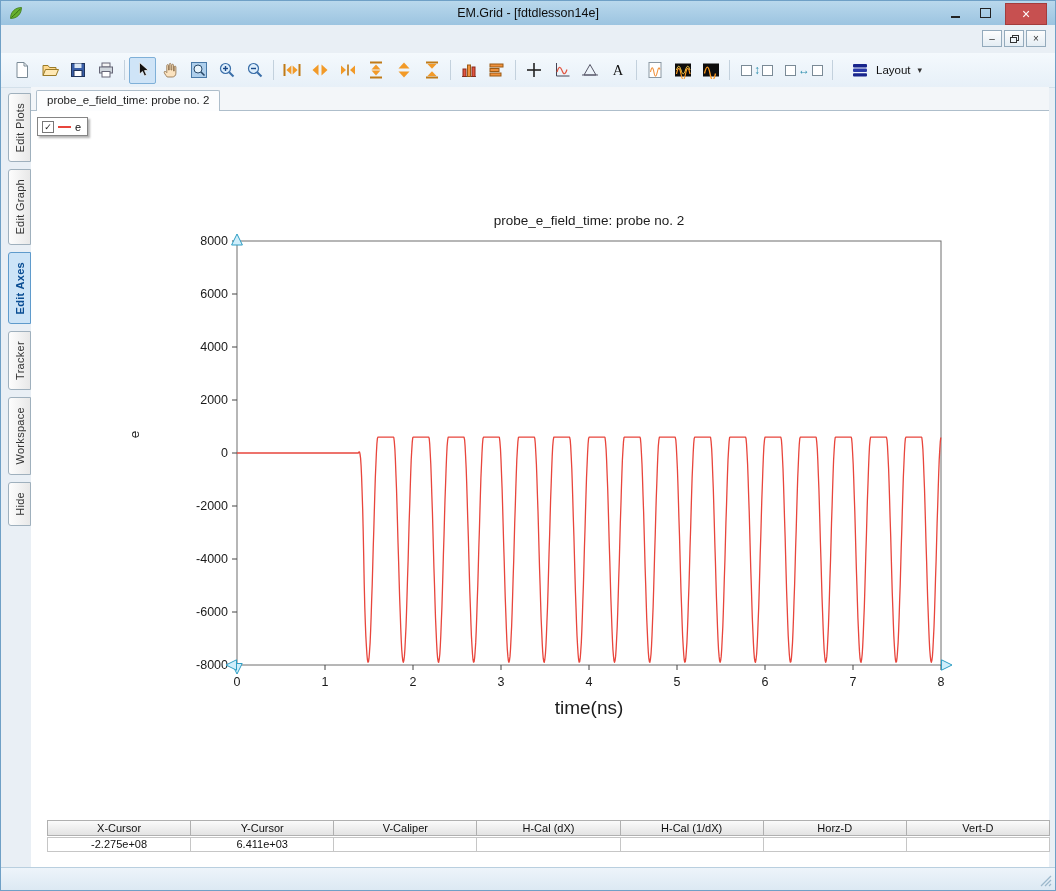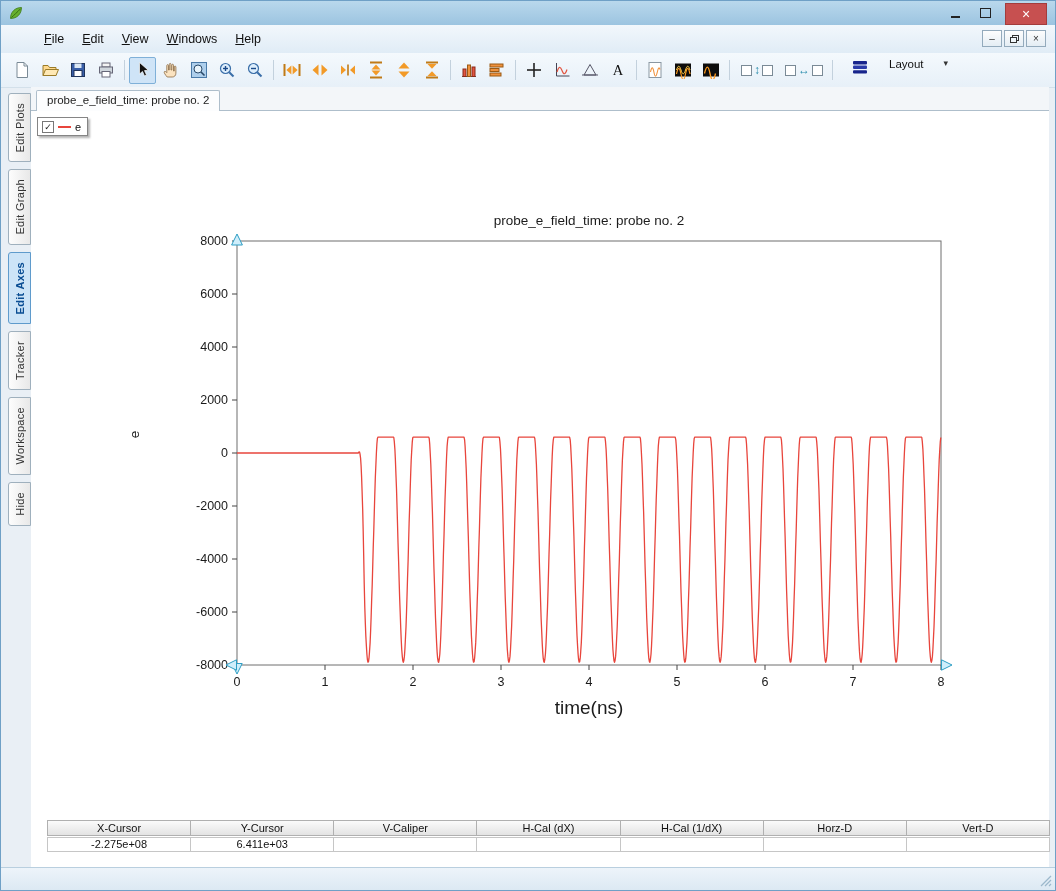--- a/index.html
+++ b/index.html
@@ -38,21 +38,21 @@
            background:linear-gradient(#f4f9fd,#e7f0f8);border-bottom:1px solid #d3e0ea;
            display:flex;align-items:center;padding-left:7px;}
   .tb-btn{width:25px;height:25px;display:flex;align-items:center;justify-content:center;border:1px solid transparent;
           border-radius:2px;margin-right:1px;cursor:default;}
   .tb-btn svg{width:18px;height:18px;display:block;}
   .tb-btn.selected{background:#cfe4f7;border-color:#7fb0d8;}
   .tb-btn.wide{width:44px;}
   .tb-sep{width:1px;height:20px;background:#c3d1dd;margin:0 4px;}
   .mini-sq{width:9px;height:9px;border:1px solid #7a8a96;background:#fff;}
   .mini-arrow{color:#2e8fae;font-size:12px;margin:0 2px;line-height:1;}
-  .layout-btn{display:flex;gap:20px;height:25px;padding:0 7px;margin-left:6px;
+  .layout-btn{display:flex;align-items:center;gap:7px;height:25px;padding:0 7px;margin-left:6px;
               border:1px solid transparent;border-radius:2px;font-size:11.5px;color:#111;cursor:default;}
   .layout-btn svg{width:18px;height:18px;}
   .layout-caret{font-size:9px;color:#333;}
 
   
   .tabbar{position:absolute;left:30px;top:86px;width:1018px;height:24px;background:#f3f6f9;
           border-bottom:1px solid #aebecb;display:flex;align-items:flex-end;padding-left:5px;box-sizing:border-box;}
   .doc-tab{background:#fcfdfe;border:1px solid #aebecb;border-bottom:none;padding:3px 10px 5px;
            font-size:11.5px;color:#222;border-radius:2px 2px 0 0;position:relative;top:1px;cursor:default;}
 
@@ -96,40 +96,30 @@
 </head>
 <body>
 
 <div id="app">
 
   <div class="titlebar">
     <svg class="app-icon" viewBox="0 0 16 16">
       <path d="M2.5 13.5C2.5 7 7 2.5 13.5 2.5c0 6.5-4.5 11-11 11Z" fill="#67b02f" stroke="#3d7a16" stroke-width="0.8"></path>
       <path d="M3.5 12.5C6 10 9 7.5 12.5 3.8" fill="none" stroke="#2f6410" stroke-width="0.9"></path>
     </svg>
+    <div class="tb-title">EM.Grid - [fdtdlesson14e]</div>
     <div class="win-btn min">
         <span class="glyph-min"></span>
       </div>
     <div class="win-btn max">
         <span class="glyph-max"></span>
       </div>
     <div class="win-btn close">×</div>
   </div>
 
-  <div class="menubar">
-    <svg class="doc-icon" viewBox="0 0 16 16">
-      <path d="M2.5 13.5C2.5 7 7 2.5 13.5 2.5c0 6.5-4.5 11-11 11Z" fill="#67b02f" stroke="#3d7a16" stroke-width="0.8"></path>
-      <path d="M3.5 12.5C6 10 9 7.5 12.5 3.8" fill="none" stroke="#2f6410" stroke-width="0.9"></path>
-    </svg>
-    <span class="menu-item">File</span>
-    <span class="menu-item">Edit</span>
-    <span class="menu-item">View</span>
-    <span class="menu-item">Windows</span>
-    <span class="menu-item">Help</span>
-  </div>
   <div class="mdi-btns">
     <div class="mdi-btn">–</div>
     <div class="mdi-btn">
         <span class="glyph-restore"></span>
       </div>
     <div class="mdi-btn">×</div>
   </div>
 
   <div class="toolbar">
     <div class="tb-btn">

